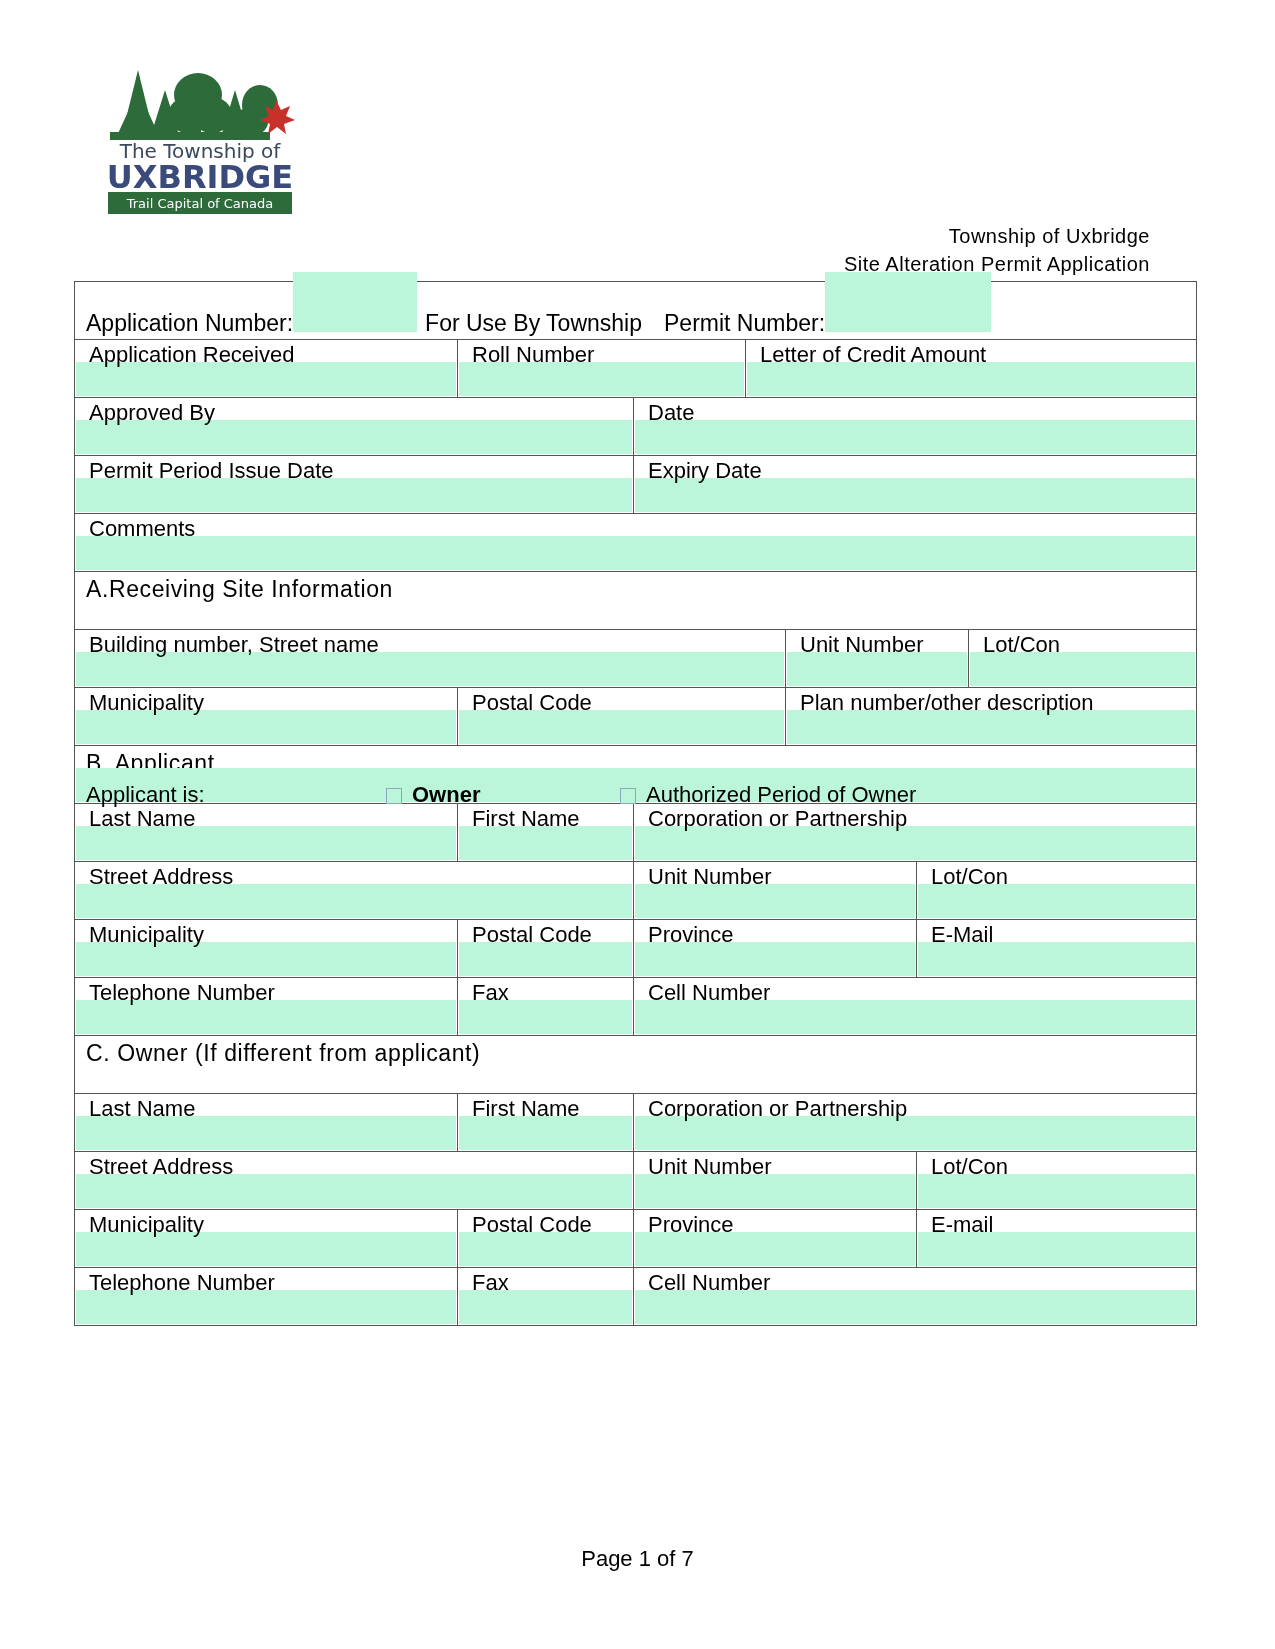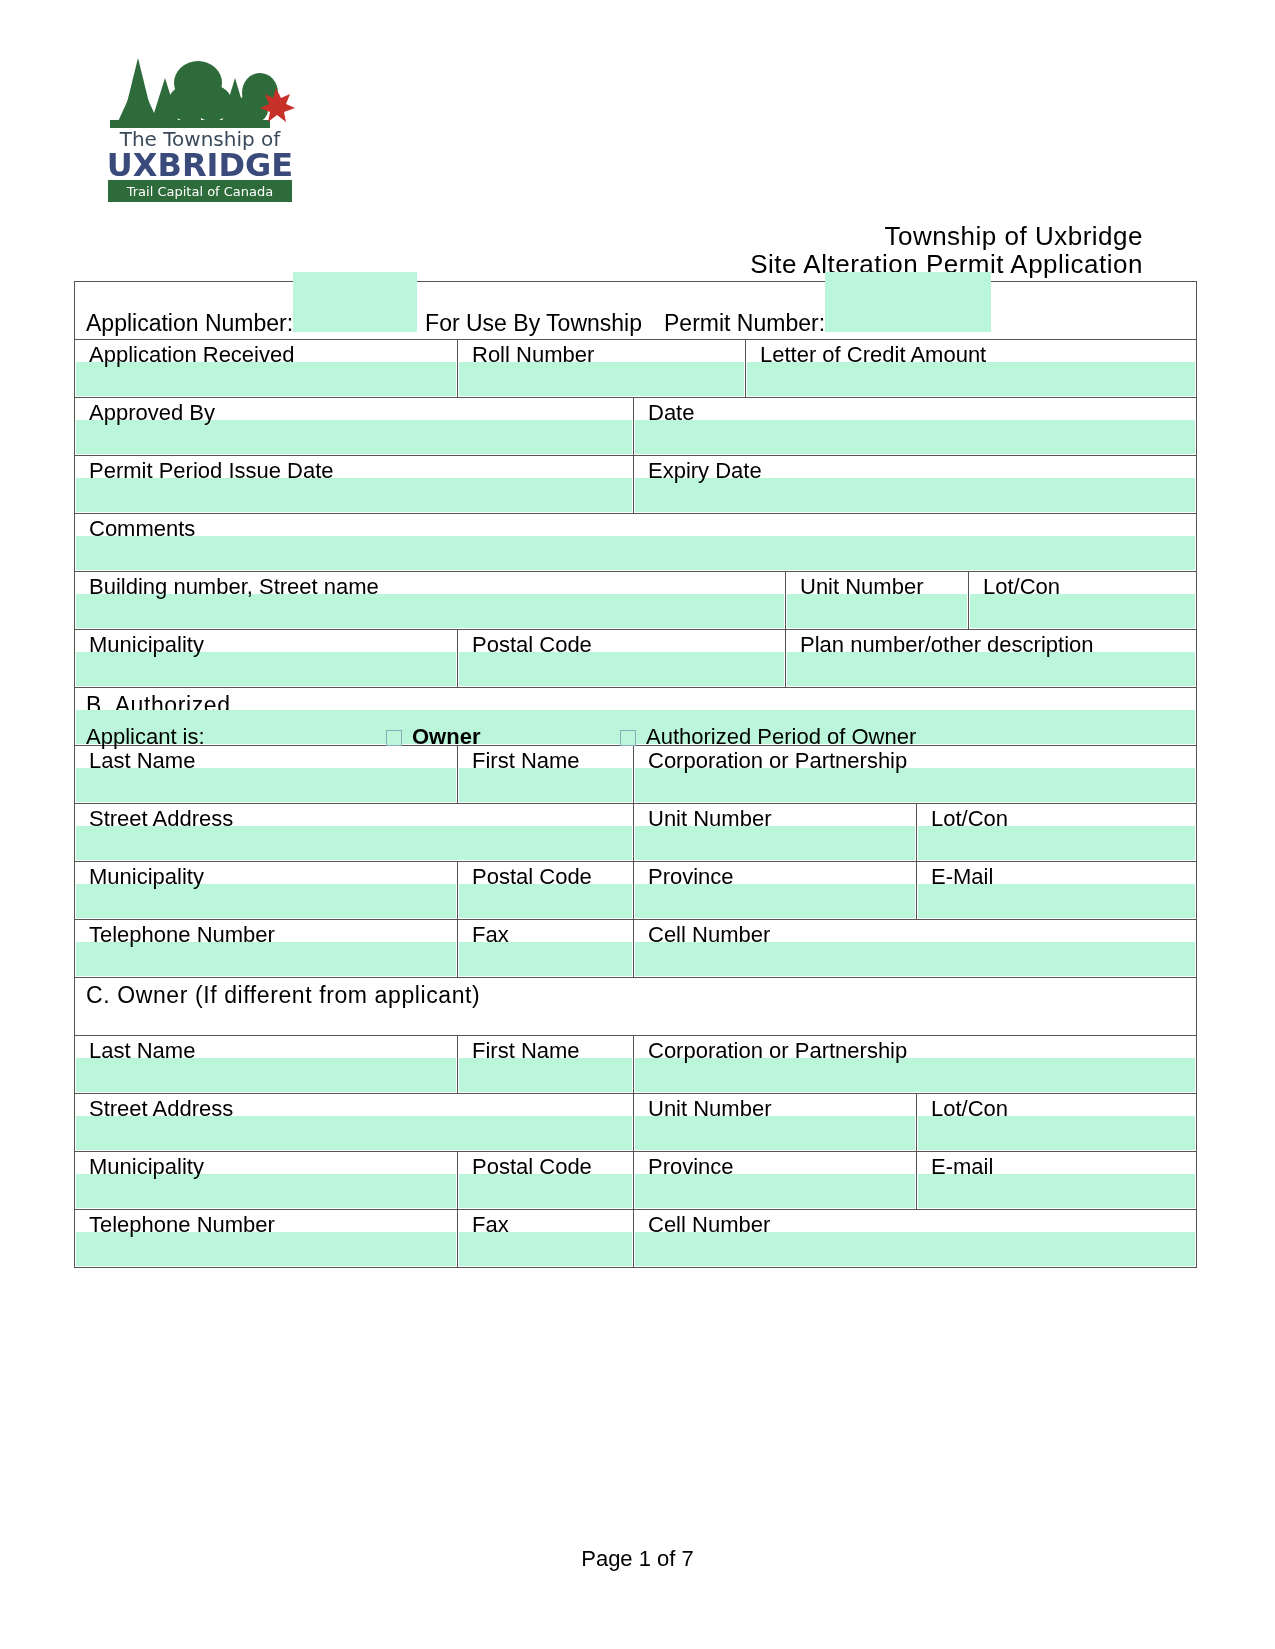--- a/index.html
+++ b/index.html
@@ -1,18 +1,18 @@
 <!DOCTYPE html>
 <html><head>
 <meta charset="utf-8">
 <style>
   html, body { margin: 0; padding: 0; background: #ffffff; }
   body { width: 1275px; height: 1649px; position: relative; font-family: "Liberation Sans", sans-serif; color: #000; }
-  .logo { position: absolute; left: 100px; top: 48px; width: 200px; height: 160px; text-align: right; }
-  .hdr { position: absolute; right: 132px; top: 222px; text-align: right; font-size: 26px; letter-spacing: 0.5px; line-height: 28px; }
+  .logo { position: absolute; left: 100px; top: 60px; width: 200px; height: 160px; text-align: right; }
+  .hdr { position: absolute; right: 125px; top: 222px; text-align: right; font-size: 20px; letter-spacing: 0.5px; line-height: 28px; }
   table.form { position: absolute; left: 74px; top: 281px; width: 1122px; border-collapse: collapse; table-layout: fixed; }
   table.form td { border: 1.5px solid #555; padding: 0; vertical-align: top; position: relative; height: 57px; }
   .lbl { position: absolute; left: 14px; top: 2px; font-size: 22px; z-index: 2; white-space: nowrap; }
   .fld { position: absolute; left: 1px; right: 1px; bottom: 1px; height: 34px; background: #bcf6da; z-index: 1; }
   .sec { position: absolute; left: 11px; top: 4px; font-size: 23px; letter-spacing: 0.6px; white-space: nowrap; }
   .row-top td { height: 86px; }
   .top-line { position: absolute; left: 11px; top: 26px; font-size: 23px; white-space: nowrap; display: flex; align-items: baseline; }
   .blank { display: inline-block; position: relative; border-bottom: 1.5px solid #000; height: 22px; }
   .blank .shade { position: absolute; left: 0; right: 0; bottom: -2px; height: 60px; background: #bcf6da; }
   .reason td { height: 114px; }
@@ -121,20 +121,25 @@
         </td>
   </tr>
   <tr>
     <td colspan="9">
           <span class="lbl">Comments</span>
           <div class="fld"></div>
         </td>
   </tr>
 
   <tr>
+    <td colspan="9">
+          <span class="sec">A.Receiving Site Information</span>
+        </td>
+  </tr>
+  <tr>
     <td colspan="5">
           <span class="lbl">Building number, Street name</span>
           <div class="fld"></div>
         </td>
     <td colspan="2">
           <span class="lbl">Unit Number</span>
           <div class="fld"></div>
         </td>
     <td colspan="2">
           <span class="lbl">Lot/Con</span>
@@ -151,21 +156,21 @@
           <div class="fld"></div>
         </td>
     <td colspan="4">
           <span class="lbl">Plan number/other description</span>
           <div class="fld"></div>
         </td>
   </tr>
 
   <tr class="appl">
     <td colspan="9">
-      <span class="sec">B. Authorized</span>
+      <span class="sec">B. Applicant</span>
       <div class="cb-row">
         <span style="left:0">Applicant is:</span>
         <span style="left:300px"><i class="cb"></i><b style="font-weight:bold">Owner</b></span>
         <span style="left:534px"><i class="cb"></i><b style="font-weight:normal">Authorized Period of Owner</b></span>
       </div>
       <div class="fld"></div>
     </td>
   </tr>
   <tr>
     <td colspan="1">

